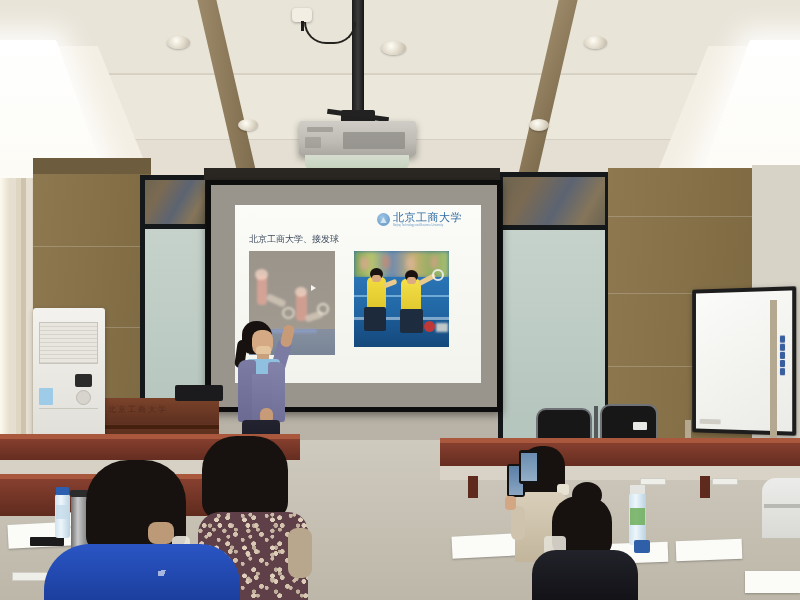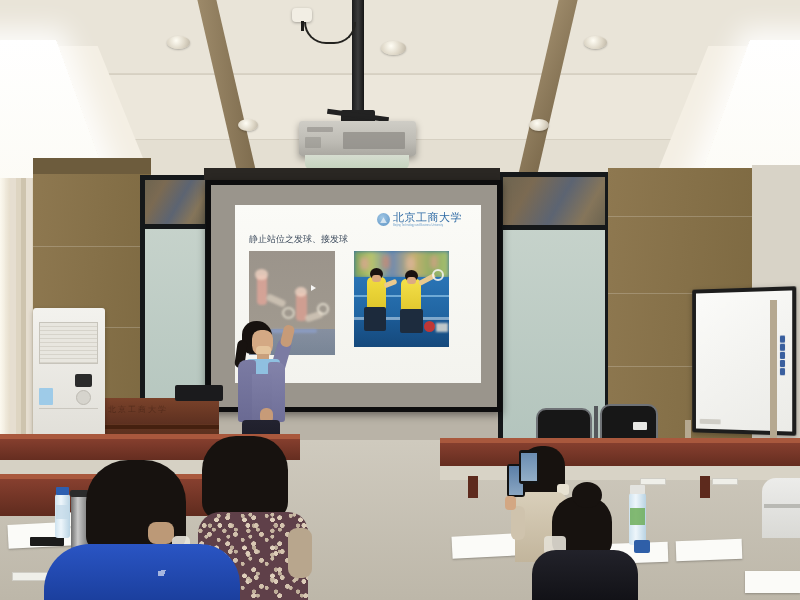--- a/index.html
+++ b/index.html
@@ -197,21 +197,21 @@
       <div class="slide" style="left:24px;top:20px;width:246px;height:178px;">
 
         <div class="logo-wrap" style="left:142px;top:7px;">
           <div class="logo-mark"></div>
           <div style="display:flex;flex-direction:column;line-height:1;">
             <span class="logo-cn" style="font-size:11px;">北京工商大学</span>
             <span class="logo-en" style="font-size:2.6px;margin-top:2px;">Beijing Technology and Business University</span>
           </div>
         </div>
 
-        <div class="slide-title" style="left:14px;top:28px;font-size:9px;">静止站位之发球、接发球</div>
+        <div class="slide-title" style="left:14px;top:28px;font-size:9px;">北京工商大学、接发球</div>
 
         <div class="slide-img img-left" style="left:14px;top:46px;width:86px;height:104px;">
           <div style="position:absolute;left:0;bottom:0;width:86px;height:26px;background:linear-gradient(#6c86b2,#4f6f9c);opacity:.5;"></div>
           <div class="blur1" style="position:absolute;left:8px;top:24px;width:10px;height:30px;background:#e6a79a;opacity:.75;border-radius:4px;"></div>
           <div class="blur1" style="position:absolute;left:6px;top:18px;width:13px;height:11px;background:#f0d2c2;opacity:.8;border-radius:50%;"></div>
           <div class="blur1" style="position:absolute;left:17px;top:46px;width:20px;height:7px;background:#dcd0c0;opacity:.7;transform:rotate(24deg);border-radius:3px;"></div>
           <div class="blur1" style="position:absolute;left:33px;top:56px;width:13px;height:12px;border:2px solid #e8e2d2;border-radius:50%;opacity:.8;"></div>
           <div class="blur1" style="position:absolute;left:47px;top:42px;width:11px;height:28px;background:#e2a193;opacity:.72;border-radius:4px;"></div>
           <div class="blur1" style="position:absolute;left:46px;top:36px;width:12px;height:10px;background:#f0d2c2;opacity:.8;border-radius:50%;"></div>
           <div class="blur1" style="position:absolute;left:56px;top:62px;width:18px;height:7px;background:#dcd0c0;opacity:.7;transform:rotate(-18deg);border-radius:3px;"></div>

